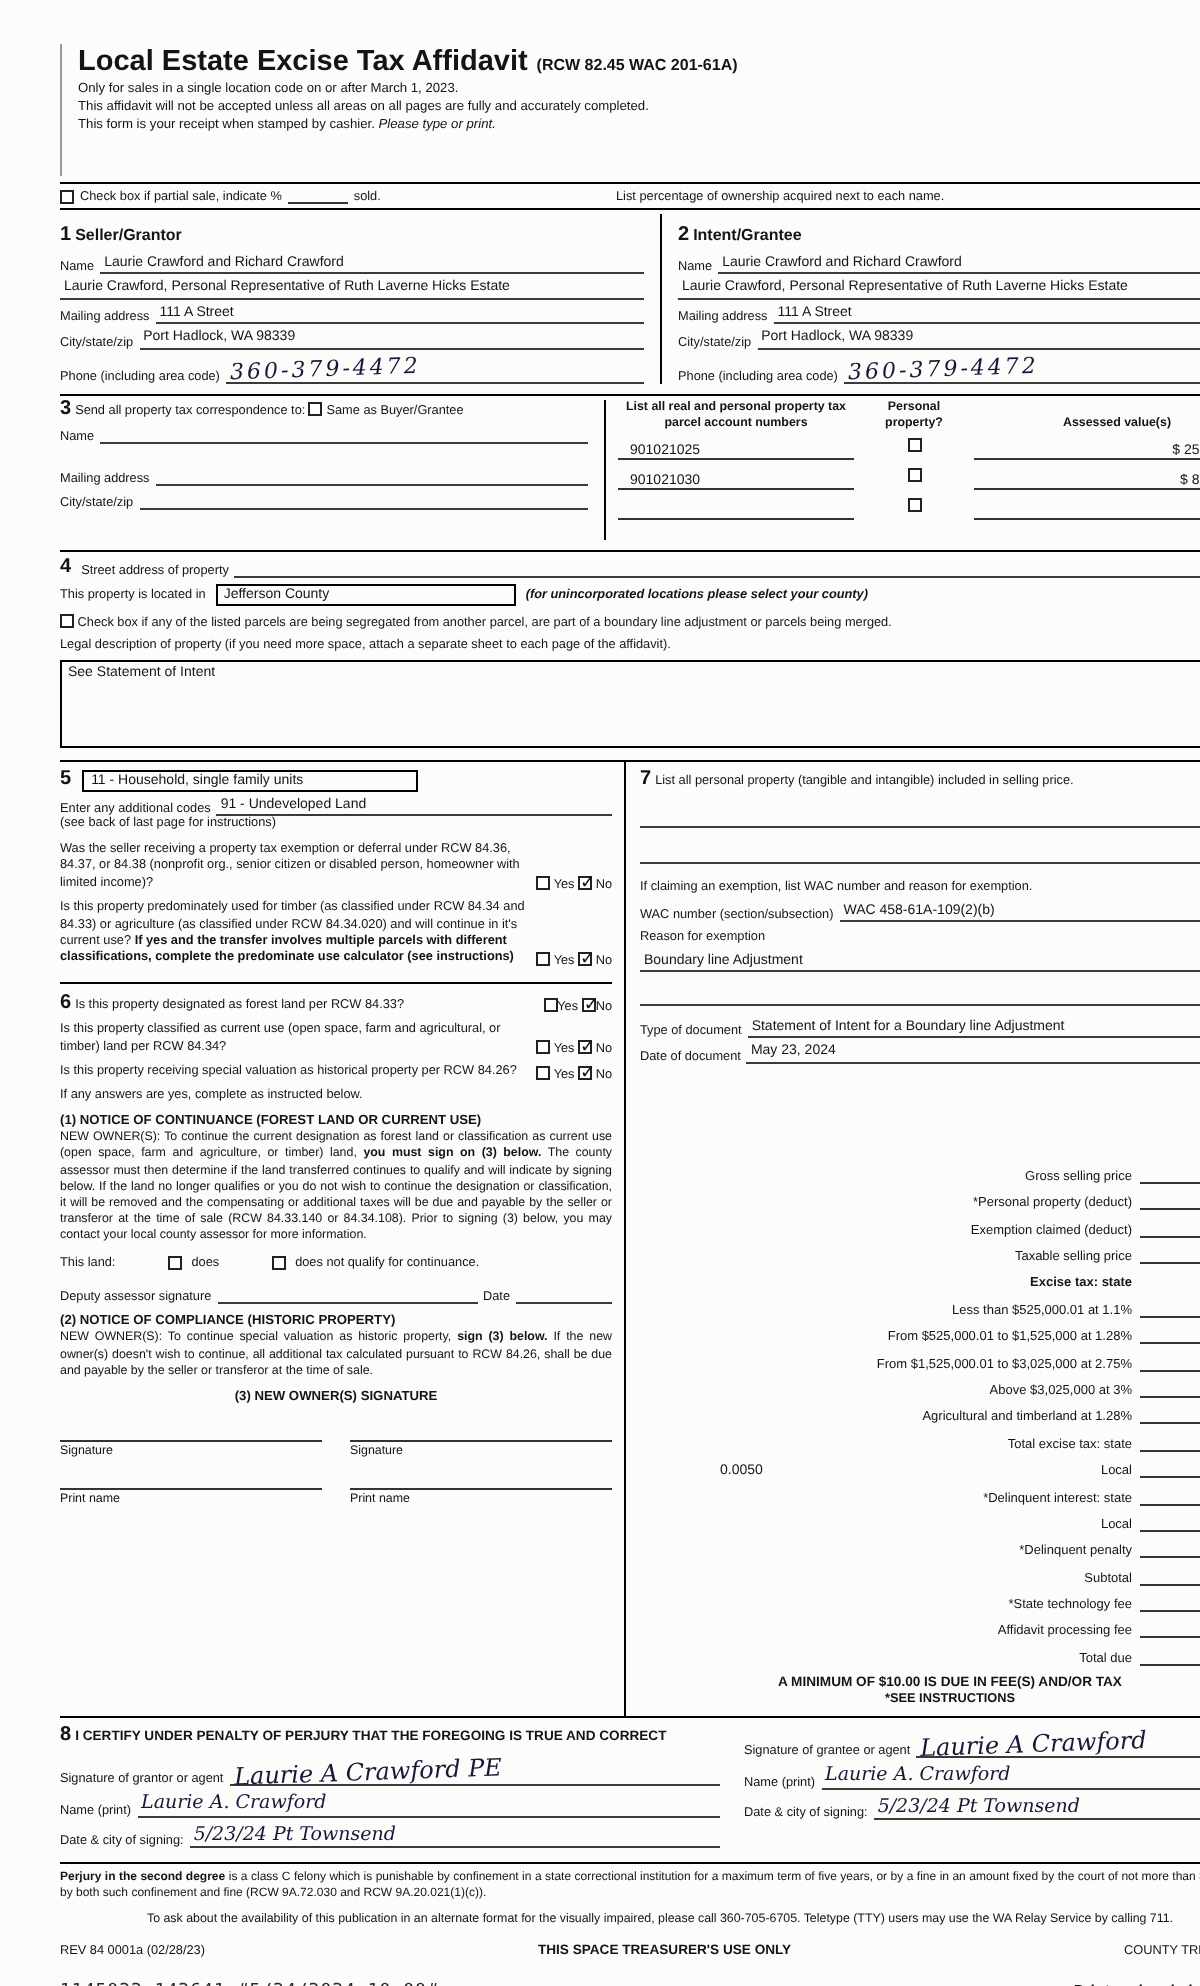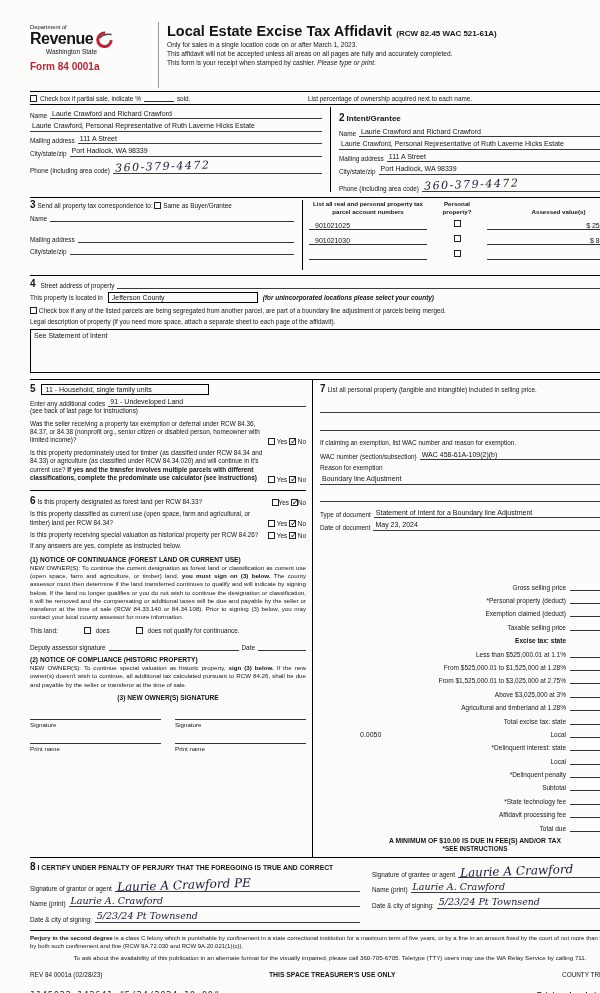--- a/index.html
+++ b/index.html
@@ -99,55 +99,44 @@
   .bottom{display:flex;justify-content:space-between;align-items:flex-start;margin-top:12px;}
   .stamp{font-family:"DejaVu Sans Mono",monospace;font-size:9px;letter-spacing:0.5px;color:#2b2b2b;}
   .printnote{font-size:8px;font-weight:bold;font-style:italic;text-align:right;}
 </style>
 </head>
 <body>
 
 <div class="page">
 
   <div class="hdr">
-    <div class="logo">
-      <div class="dept">Department of</div>
-      <div class="brandrow">
-        <span class="brand">Revenue</span>
-        <svg width="17" height="17" viewBox="0 0 24 24">
-          <path d="M13 3 A9.5 9.5 0 1 0 21.5 13" fill="none" stroke="#c22133" stroke-width="4.2"></path>
-          <path d="M5 10 q7 -7 17 -5" fill="none" stroke="#4a4a4a" stroke-width="2.2"></path>
-        </svg>
-      </div>
-      <div class="state">Washington State</div>
-      <div class="formno">Form 84 0001a</div>
-    </div>
     <div class="titlecol">
       <div>
         <span class="title">Local Estate Excise Tax Affidavit</span>
-        <span class="rcw">(RCW 82.45 WAC 521-61A)</span>
+        <span class="rcw">(RCW 82.45 WAC 201-61A)</span>
       </div>
       <div class="note">Only for sales in a single location code on or after March 1, 2023.</div>
       <div class="note">This affidavit will not be accepted unless all areas on all pages are fully and accurately completed.</div>
       <div class="note"><span>This form is your receipt when stamped by cashier. </span><span class="i">Please type or print.</span></div>
     </div>
   </div>
 
   <div class="checkrow">
     <div class="crleft">
       <span class="cb"></span>
       <span>Check box if partial sale, indicate %</span>
       <span class="fillshort"></span>
       <span>sold.</span>
     </div>
     <div class="crright">List percentage of ownership acquired next to each name.</div>
   </div>
 
   <div class="parties">
     <div class="party">
+      <div><span class="secnum">1</span><span class="sechead">Seller/Grantor</span></div>
       <div class="fl">
           <span class="lb">Name</span>
           <span class="fill">Laurie Crawford and Richard Crawford</span>
         </div>
       <div class="fl">
           <span class="fill">Laurie Crawford, Personal Representative of Ruth Laverne Hicks Estate</span>
         </div>
       <div class="fl">
           <span class="lb">Mailing address</span>
           <span class="fill">111 A Street</span>

